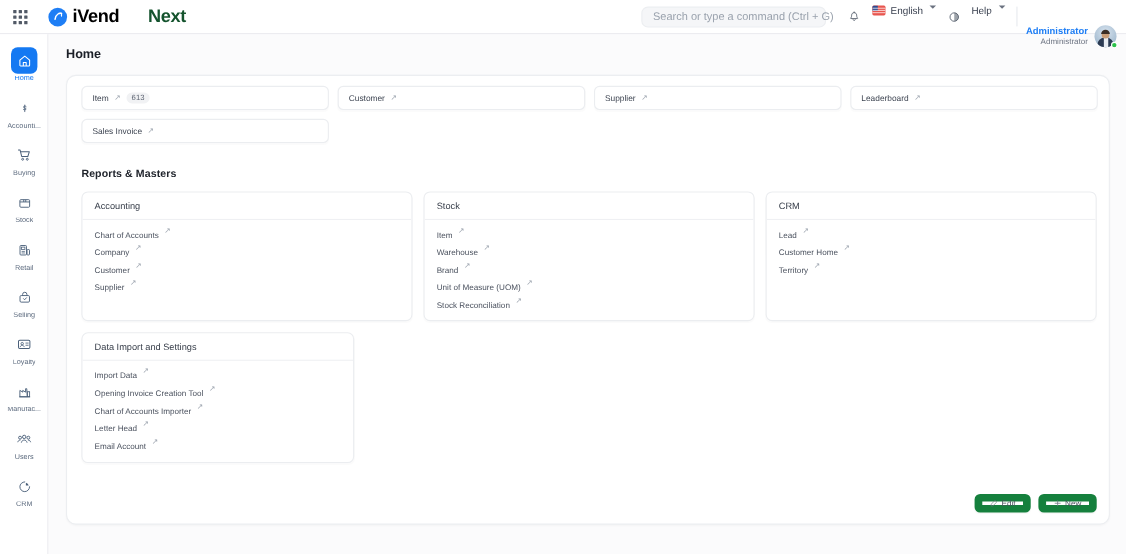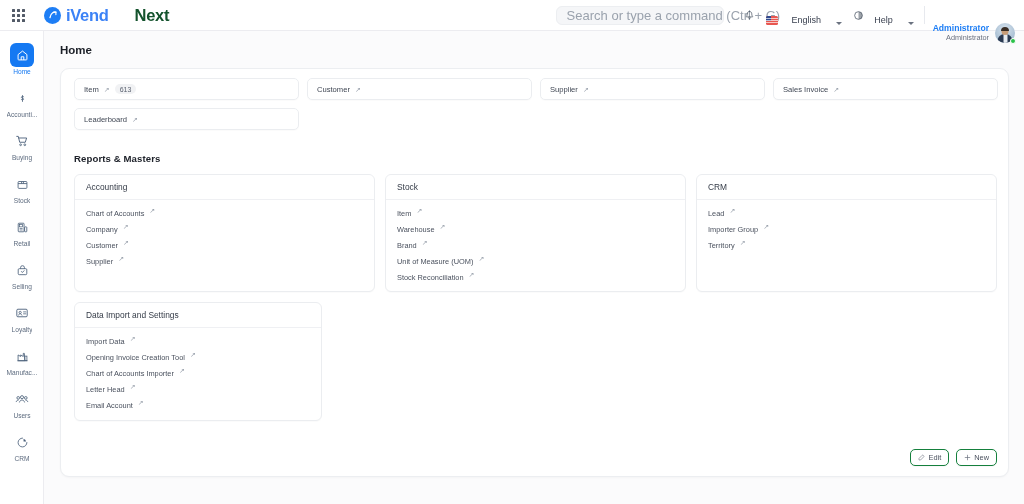--- a/index.html
+++ b/index.html
@@ -29,42 +29,42 @@
   .grid-dots i { width: 3px; height: 3px; background: #525a67; border-radius: 0.5px; display: block; }
 
   #brand { display: flex; align-items: center; gap: 5px; margin-left: 8px; cursor: pointer; }
   #brand-mark {
     width: 17px; height: 17px; border-radius: 50%;
     background: #1e7ef5; position: relative; flex: none;
     display:flex; align-items:center; justify-content:center;
   }
   #brand-mark svg { display:block; }
   #brand-text { font-size: 16.5px; font-weight: 700; letter-spacing: -0.3px; line-height: 1; }
-  .brand-dark { color: #3b82f6; }
+  .brand-dark { color: #000000; }
   .brand-blue { color: #14532d; padding-left: 26px; }
 
   #nav-right {
     margin-left: auto; display: flex; align-items: center; height: 31px;
     padding-right: 7px; gap: 0px;
   }
   #search-box {
     width: 168px; height: 19px;
     background: #f5f6f8; border: 1px solid #eceef1; border-radius: 6px;
     display: flex; align-items: center; gap: 4px; padding: 0 6px;
     margin-right: 16px;
     cursor: text;
   }
-  #search-box .ph { font-size: 13px; color: #9aa2ad; white-space: nowrap; }
+  #search-box .ph { font-size: 10px; color: #9aa2ad; white-space: nowrap; }
 
   .nav-icon-btn {
     display:flex; align-items:center; justify-content:center;
     width: 20px; height: 20px; cursor: pointer;
   }
   .nav-item {
-    display: flex; align-items: flex-end; gap: 14px;
+    display: flex; align-items: flex-start; gap: 5px;
     font-size: 9px; color: #3a4150;
     padding: 0 6px; height: 20px; cursor: pointer;
   }
   .flag {
     width: 12px; height: 9px; border-radius: 1.5px; overflow: hidden;
     background: #e8564f; position: relative; flex:none;
     display:block;
   }
   .flag::before {
     content:""; position:absolute; left:0; top:0; width:5px; height:5px; background:#2f4a8f;
@@ -208,21 +208,21 @@
 
   #second-row { padding: 10px 0 0 13px; }
   #dis-card { width: 248px; height: 119px; }
 
   
   #card-actions {
     position: absolute; right: 11px; bottom: 10px;
     display: flex; gap: 7px; align-items: center;
   }
   .act-btn {
-    height: 17px; border: 1px solid #15803d; border-radius: 5px; background: #fff;
+    height: 17px; border: 7px solid #15803d; border-radius: 5px; background: #fff;
     display: flex; align-items: center; gap: 3px; padding: 0 7px;
     font-size: 7.4px; color: #4a515e; cursor: pointer;
     box-shadow: 0 1px 1px rgba(16,24,40,.03);
   }
 </style>
 </head>
 <body>
 
 <div id="navbar">
 
@@ -446,26 +446,26 @@
         <span class="lbl">Customer</span>
         <span class="arrow">↗</span>
       </div>
 
       <div class="shortcut">
         <span class="lbl">Supplier</span>
         <span class="arrow">↗</span>
       </div>
 
       <div class="shortcut">
+        <span class="lbl">Leaderboard</span>
+        <span class="arrow">↗</span>
+      </div>
+
+      <div class="shortcut">
         <span class="lbl">Sales Invoice</span>
-        <span class="arrow">↗</span>
-      </div>
-
-      <div class="shortcut">
-        <span class="lbl">Leaderboard</span>
         <span class="arrow">↗</span>
       </div>
 
     </div>
 
     <div id="reports-head">
       <span class="section-title">Reports &amp; Masters</span>
     </div>
 
     <div id="reports-grid">
@@ -519,21 +519,21 @@
       </div>
 
       <div class="rm-card h-a">
         <div class="rm-head">CRM</div>
         <div class="rm-links">
           <span class="rm-link">
               <span>Lead</span>
               <span class="arrow">↗</span>
             </span>
           <span class="rm-link">
-              <span>Importer Group</span>
+              <span>Customer Home</span>
               <span class="arrow">↗</span>
             </span>
           <span class="rm-link">
               <span>Territory</span>
               <span class="arrow">↗</span>
             </span>
         </div>
       </div>
 
     </div>

